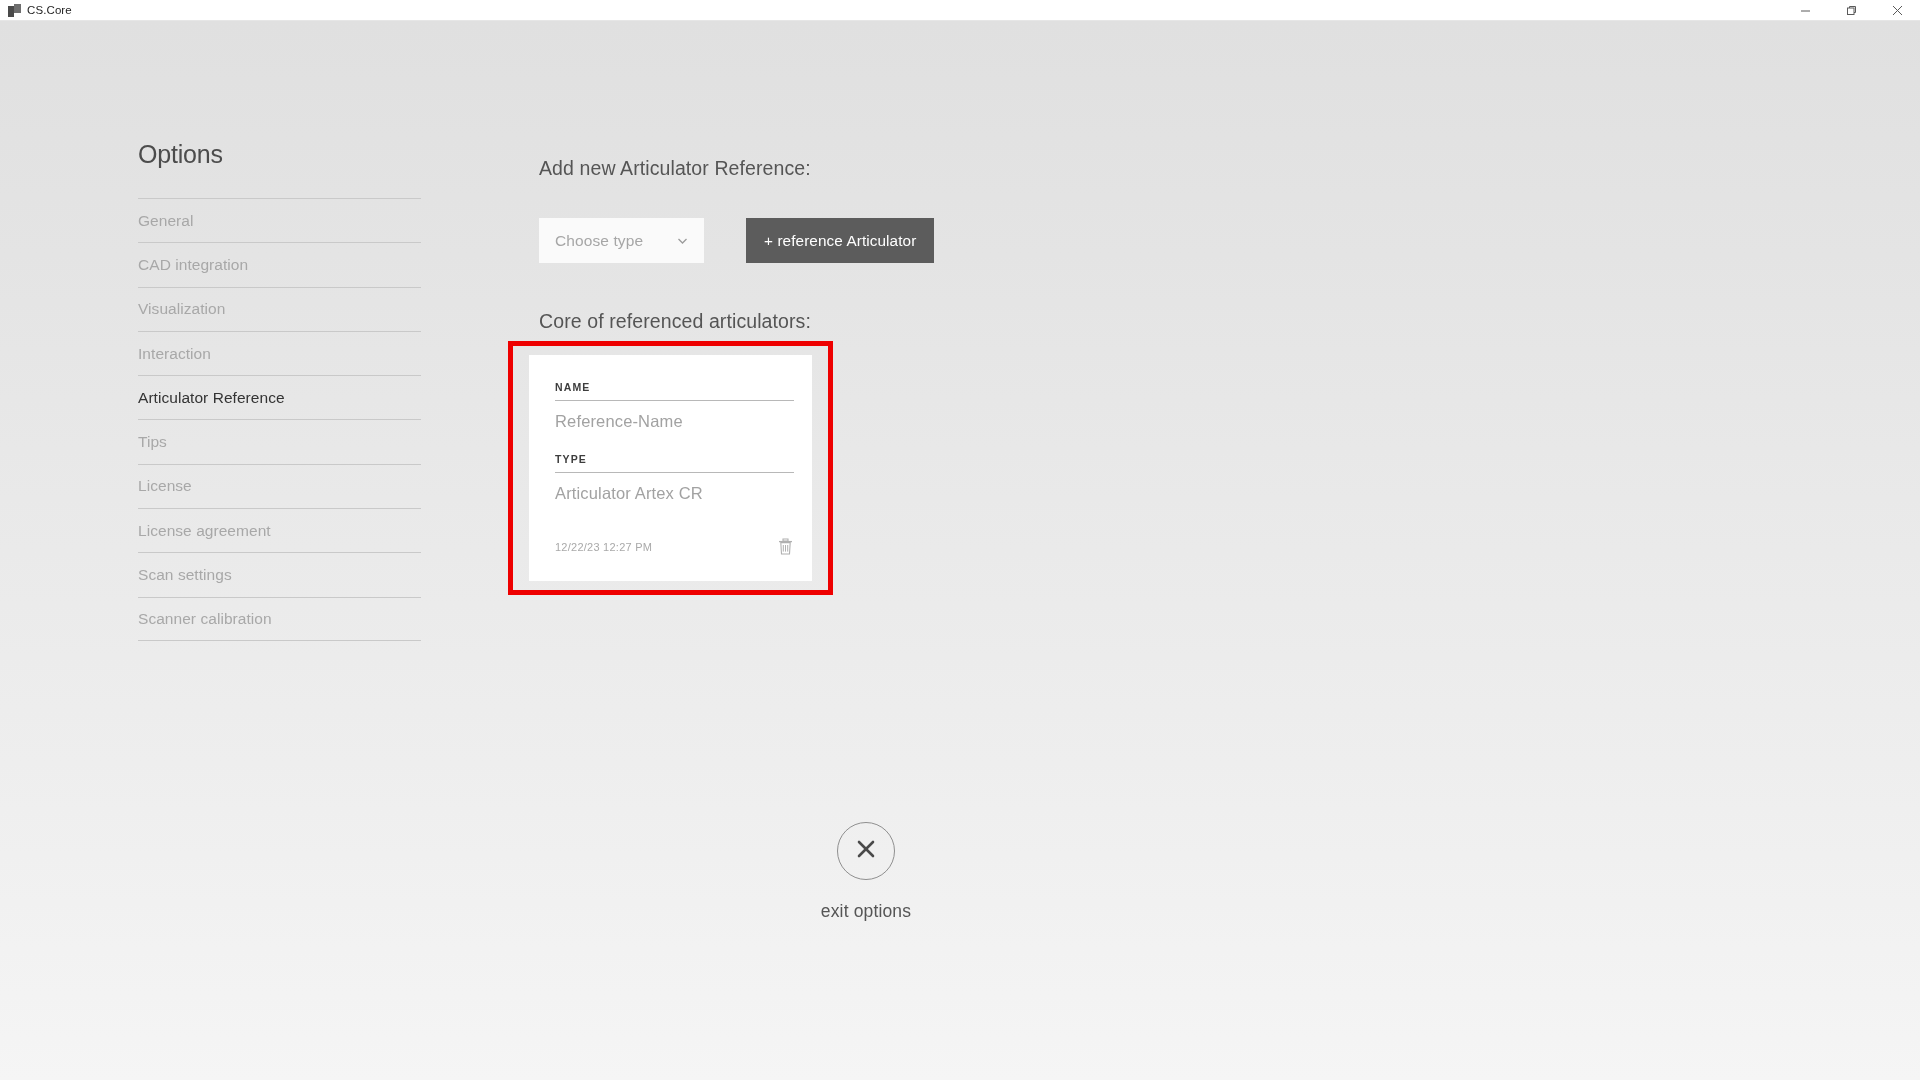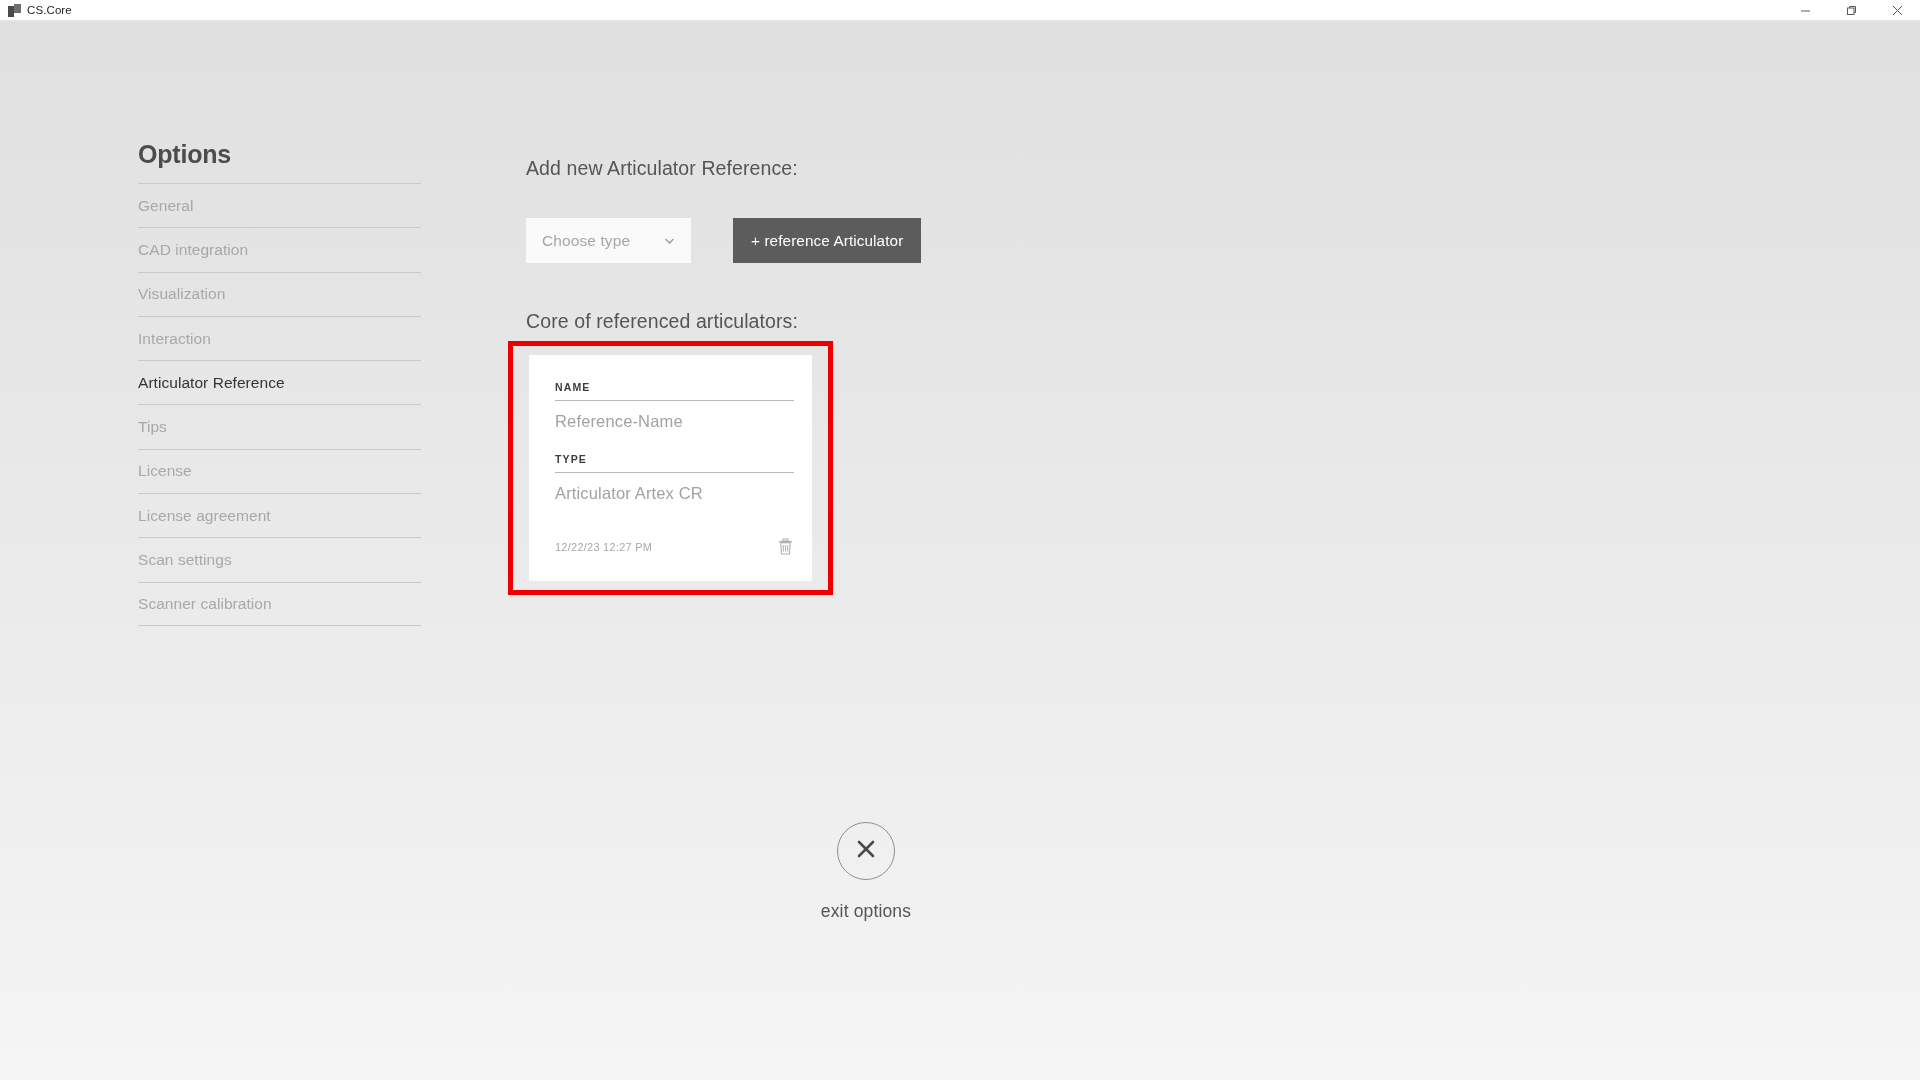--- a/index.html
+++ b/index.html
@@ -84,42 +84,42 @@
 
   
   .sidebar {
     position: absolute;
     left: 138px;
     top: 119px;
     width: 283px;
   }
   .sidebar-title {
     font-size: 25px;
-    font-weight: bold;
+    font-weight: normal;
     color: #4c4c4c;
     letter-spacing: -0.2px;
-    margin-bottom: 14px;
+    margin-bottom: 29px;
   }
   .nav-list { list-style: none; }
   .nav-item {
     border-top: 1px solid #c9c9c9;
     height: 44.3px;
     display: flex;
     align-items: center;
     font-size: 15.5px;
     color: #a8a8a8;
     letter-spacing: 0.05px;
   }
   .nav-item:last-child { border-bottom: 1px solid #c9c9c9; }
   .nav-item.active { color: #333333; }
 
   
   .content {
     position: absolute;
-    left: 526px;
+    left: 539px;
     top: 136px;
     width: 700px;
   }
   .section-heading {
     font-size: 19.5px;
     color: #555555;
     letter-spacing: 0.1px;
   }
   .add-row {
     display: flex;

